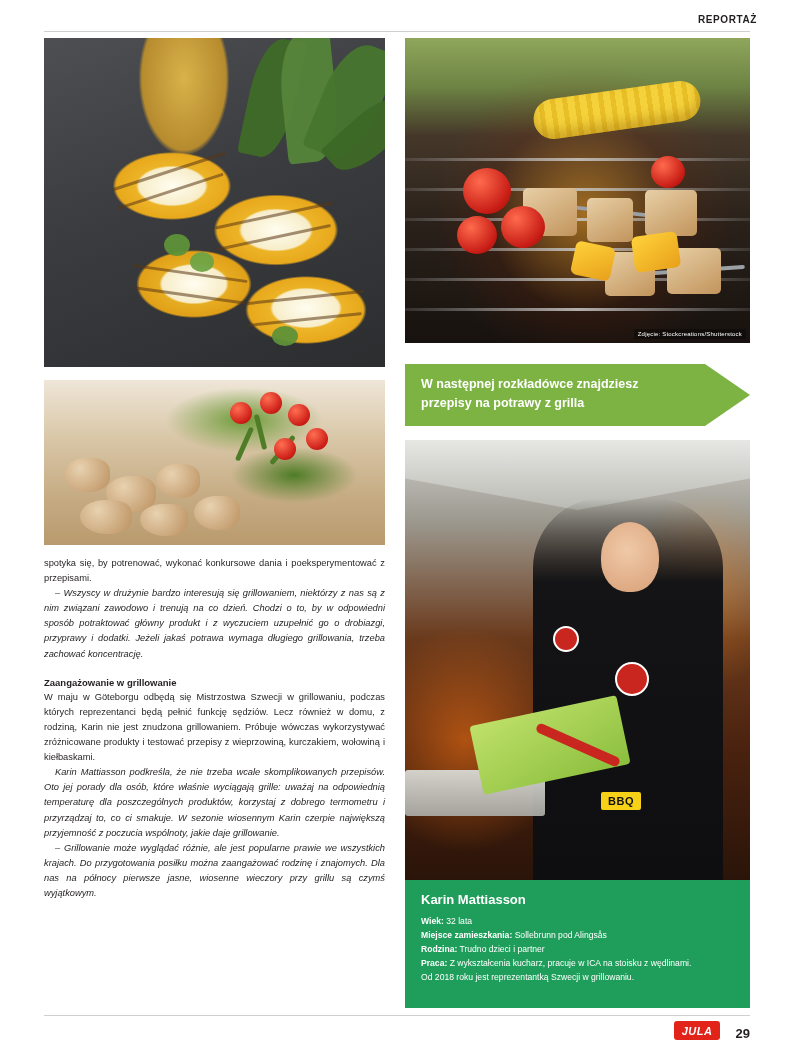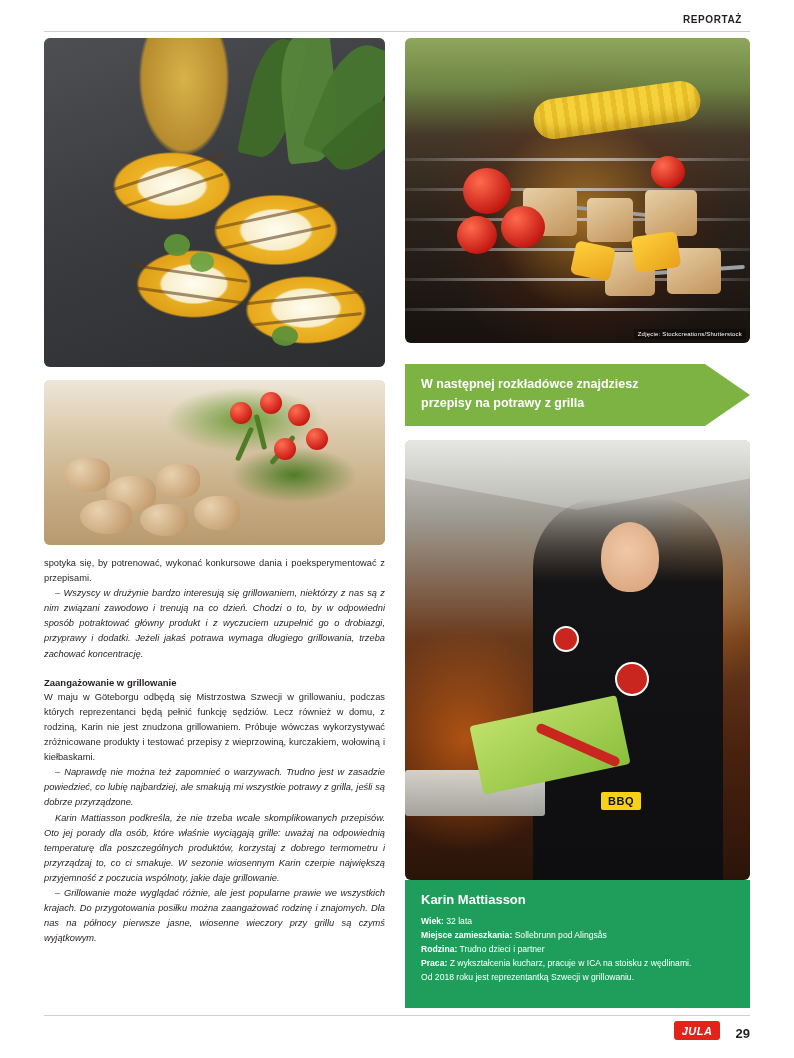--- a/index.html
+++ b/index.html
@@ -18,41 +18,40 @@
 
   .page {
     position: absolute;
     inset: 0;
   }
 
   
   .header-label {
     position: absolute;
     top: 14px;
-    right: 52px;
+    right: 37px;
     font-size: 10px;
     font-weight: bold;
     letter-spacing: 0.6px;
     color: #231f20;
   }
   .header-rule {
     position: absolute;
     top: 31px;
     left: 44px;
     right: 44px;
     height: 1px;
     background: #cfcfcf;
   }
 
   
   .photo {
     position: absolute;
     overflow: hidden;
     background: #86efac;
-    border-radius: 6px;
   }
   .photo .inner {
     position: absolute;
     inset: 0;
   }
 
   
   #photo-pineapple {
     left: 44px;
     top: 38px;
@@ -488,21 +487,20 @@
       <div class="tongs"></div>
       <div class="bbq-badge">BBQ</div>
     </div>
   </div>
 
   <div class="article">
     <p>spotyka się, by potrenować, wykonać konkursowe dania i poeksperymentować z przepisami.</p>
     <p class="indent">– Wszyscy w drużynie bardzo interesują się grillowaniem, niektórzy z nas są z nim związani zawodowo i trenują na co dzień. Chodzi o to, by w odpowiedni sposób potraktować główny produkt i z wyczuciem uzupełnić go o drobiazgi, przyprawy i dodatki. Jeżeli jakaś potrawa wymaga długiego grillowania, trzeba zachować koncentrację.</p>
     <h3>Zaangażowanie w grillowanie</h3>
     <p>W maju w Göteborgu odbędą się Mistrzostwa Szwecji w grillowaniu, podczas których reprezentanci będą pełnić funkcję sędziów. Lecz również w domu, z rodziną, Karin nie jest znudzona grillowaniem. Próbuje wówczas wykorzystywać zróżnicowane produkty i testować przepisy z wieprzowiną, kurczakiem, wołowiną i kiełbaskami.</p>
-    <p class="indent">– Naprawdę nie można też zapomnieć o warzywach. Trudno jest w zasadzie powiedzieć, co lubię najbardziej, ale smakują mi wszystkie potrawy z grilla, jeśli są dobrze przyrządzone.</p>
     <p class="indent">Karin Mattiasson podkreśla, że nie trzeba wcale skomplikowanych przepisów. Oto jej porady dla osób, które właśnie wyciągają grille: uważaj na odpowiednią temperaturę dla poszczególnych produktów, korzystaj z dobrego termometru i przyrządzaj to, co ci smakuje. W sezonie wiosennym Karin czerpie największą przyjemność z poczucia wspólnoty, jakie daje grillowanie.</p>
     <p class="indent">– Grillowanie może wyglądać różnie, ale jest popularne prawie we wszystkich krajach. Do przygotowania posiłku można zaangażować rodzinę i znajomych. Dla nas na północy pierwsze jasne, wiosenne wieczory przy grillu są czymś wyjątkowym.</p>
   </div>
 
   <div class="infobox">
     <div class="name">Karin Mattiasson</div>
     <div class="row">
       <b>Wiek:</b>
       <span>32 lata</span>
     </div>

